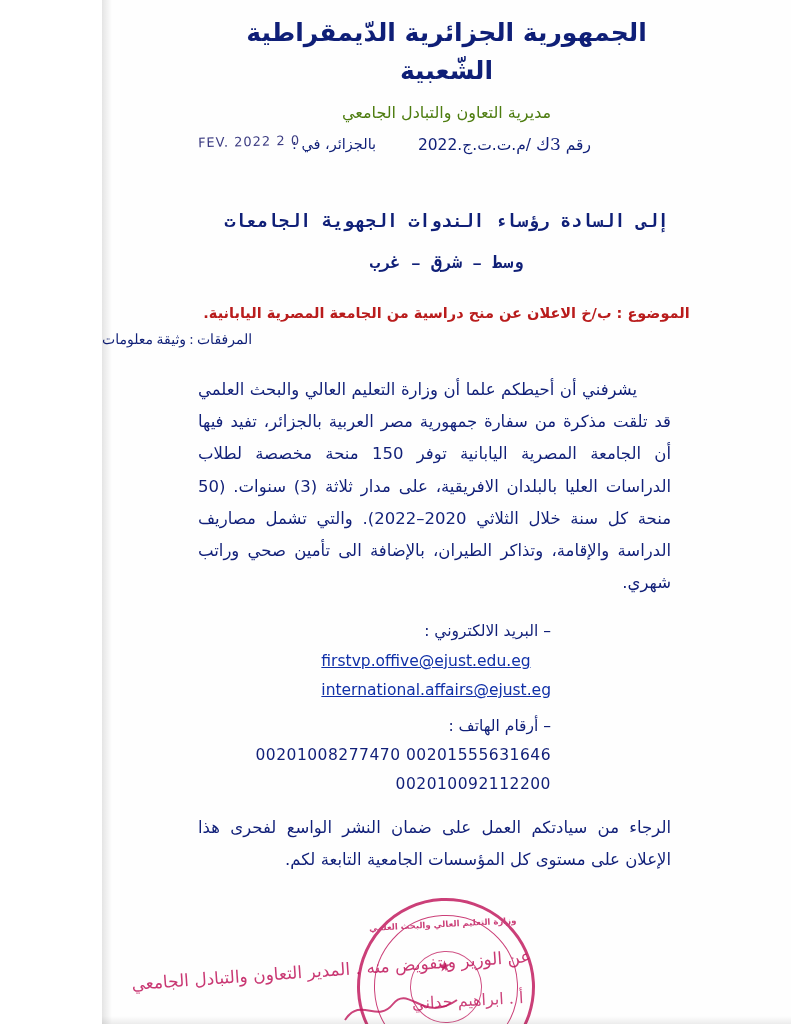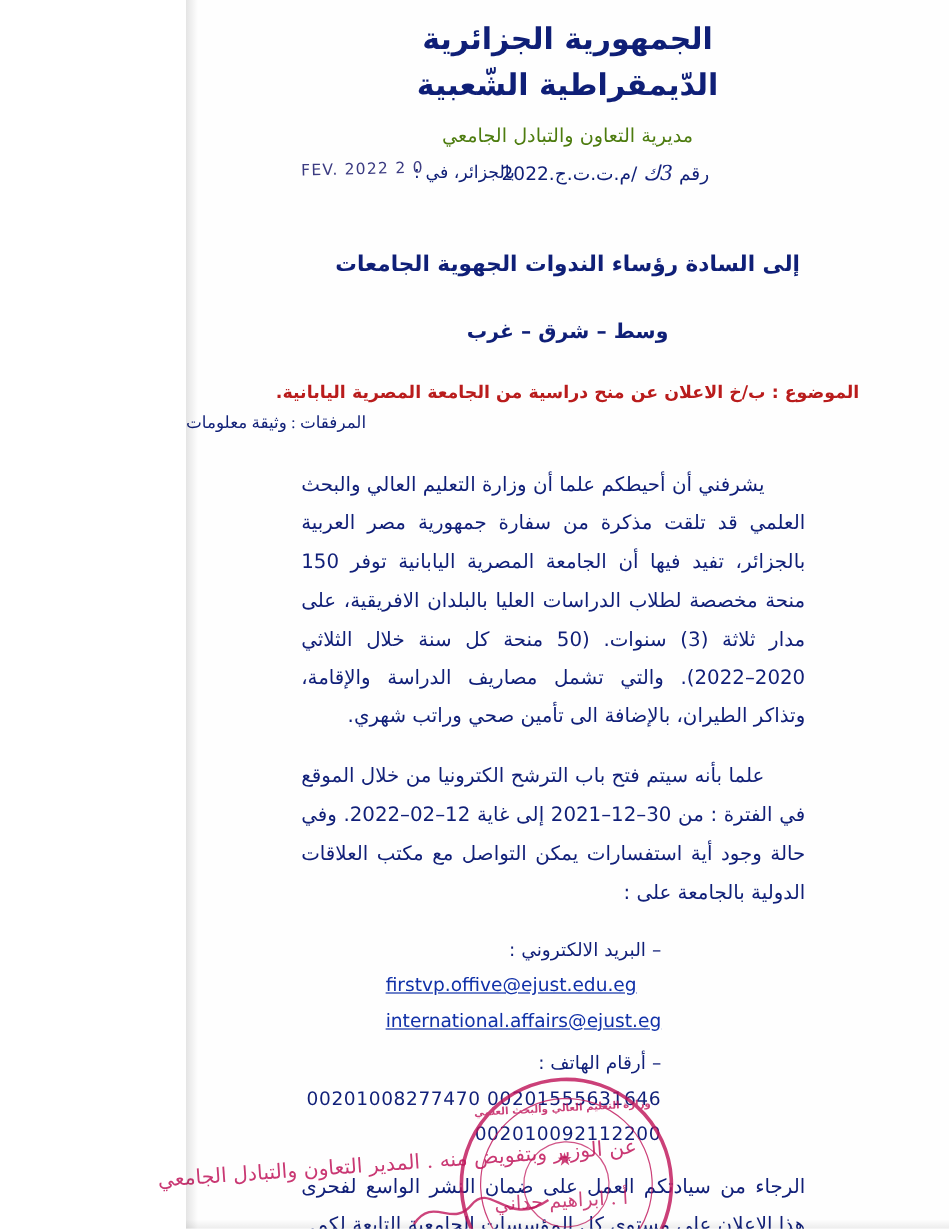--- a/index.html
+++ b/index.html
@@ -10,21 +10,21 @@
   body {
     width: 791px;
     height: 1024px;
     position: relative;
     overflow: hidden;
     font-family: "DejaVu Sans", sans-serif;
     color: #0a1a6e;
   }
   .page {
     position: relative;
-    width: 636px;
+    width: 689px;
     height: 1024px;
     background: #fefefe;
     padding: 0;
   }
 
   
   .header {
     text-align: center;
     padding-top: 14px;
   }
@@ -59,21 +59,20 @@
     right: 200px;
     top: 0;
     font-size: 15.5px;
     color: #0f1f77;
     white-space: nowrap;
   }
   .ref-hand {
     font-family: "DejaVu Serif", serif;
     font-size: 17px;
     color: #16237f;
-    font-style: italic;
   }
   .ref-left {
     position: absolute;
     left: 190px;
     top: 2px;
     font-size: 14.5px;
     color: #0f1f77;
     white-space: nowrap;
   }
   .stamp-date {
@@ -85,30 +84,31 @@
     letter-spacing: 1px;
     color: #2b2b77;
     transform: rotate(-1.5deg);
     opacity: 0.92;
   }
 
   
   .addr-block {
     text-align: center;
     margin-top: 42px;
+    font-family: Liberation Mono, monospace;
   }
   .addr-main {
     font-size: 18px;
     font-weight: bold;
     color: #0f1f77;
   }
   .addr-sub {
     font-size: 17px;
     font-weight: bold;
-    margin-top: 36px;
+    margin-top: 20px;
     color: #0f1f77;
     letter-spacing: 1px;
   }
 
   
   .subject-wrap {
     margin-top: 30px;
     text-align: center;
   }
   .subject {
@@ -308,21 +308,20 @@
       <span>المرفقات :</span>
       <span>وثيقة معلومات</span>
     </div>
   </div>
 
   <div class="body-wrap">
 
     <p class="para indent">يشرفني أن أحيطكم علما  أن وزارة التعليم العالي والبحث العلمي قد تلقت مذكرة من سفارة جمهورية مصر العربية بالجزائر، تفيد فيها أن الجامعة المصرية اليابانية توفر 150 منحة مخصصة لطلاب الدراسات العليا بالبلدان الافريقية، على مدار ثلاثة (3) سنوات. (50 منحة كل سنة خلال الثلاثي  2020–2022). والتي تشمل مصاريف الدراسة والإقامة، وتذاكر الطيران، بالإضافة الى تأمين صحي وراتب شهري.</p>
 
 
-    <p class="para indent">علما بأنه سيتم فتح باب الترشح الكترونيا من خلال الموقع في الفترة : من 30–12–2021 إلى غاية  12–02–2022. وفي حالة وجود أية استفسارات يمكن التواصل مع مكتب العلاقات الدولية بالجامعة على :</p>
 
     <p class="contact-line contact-indent">
       <span>–</span>
       <span>البريد الالكتروني :</span>
       <span class="mail-stack">
         <a class="mail" href="#">firstvp.offive@ejust.edu.eg</a><br>
         <a class="mail" href="#">international.affairs@ejust.eg</a>
       </span>
     </p>
 

